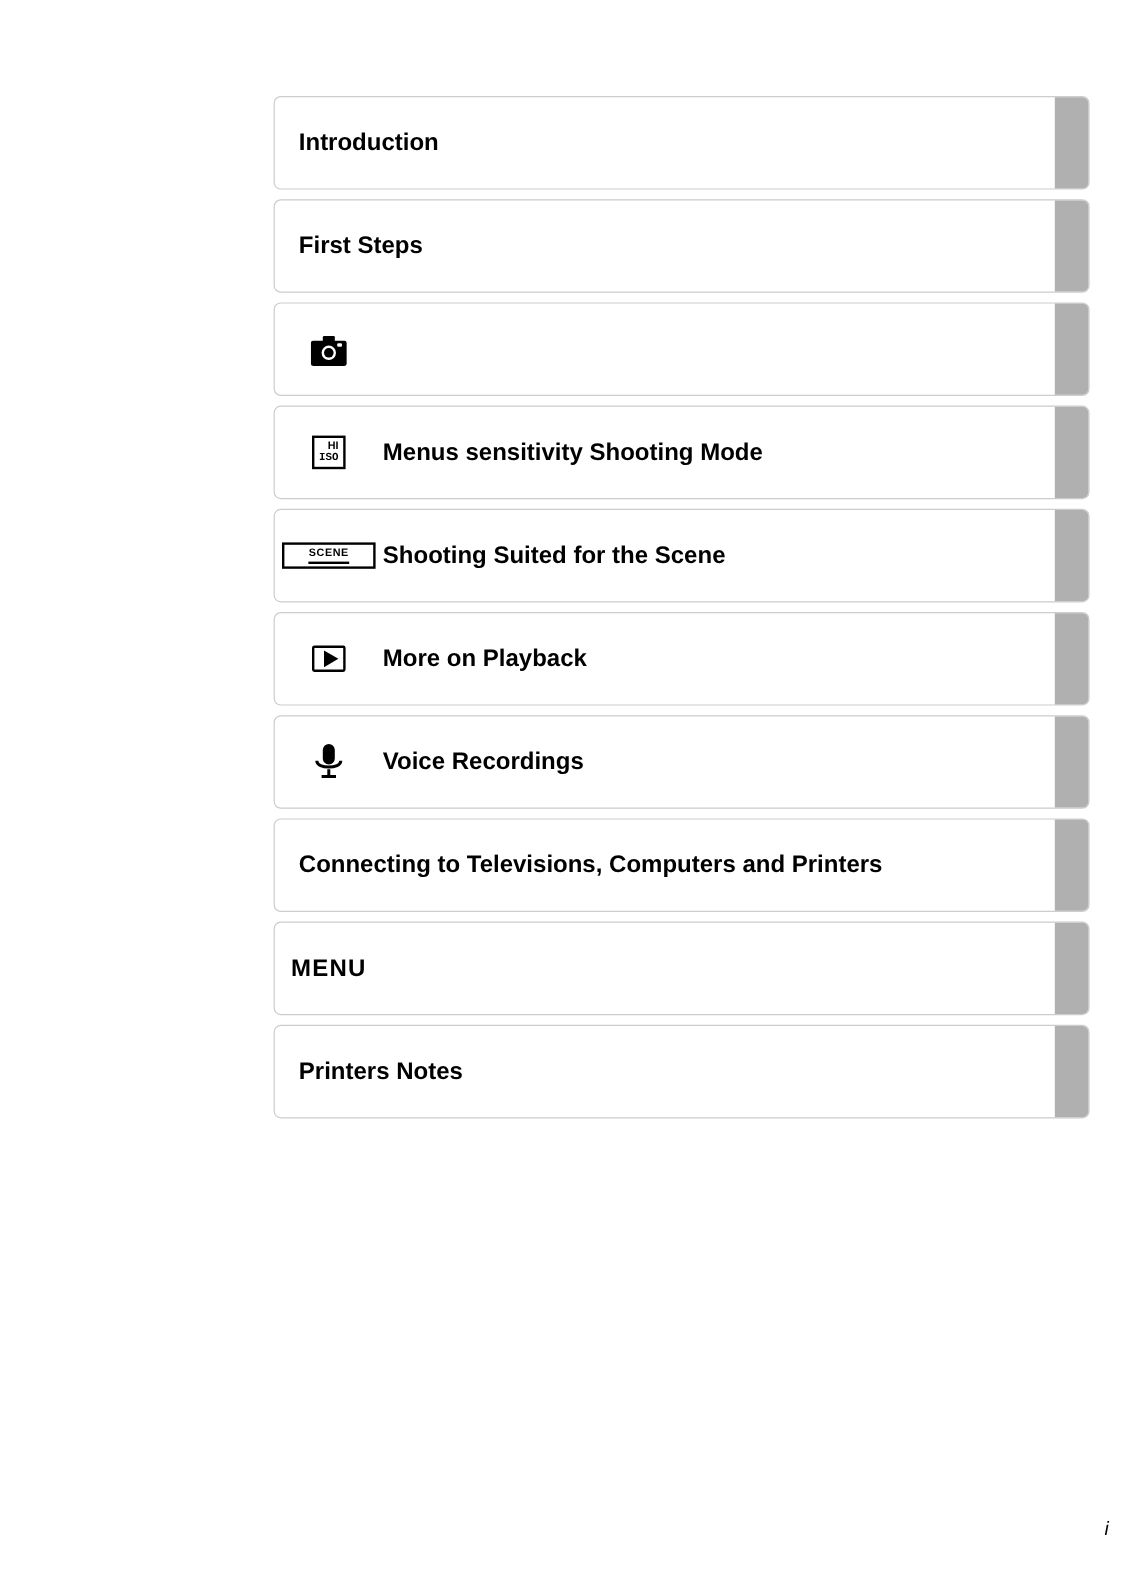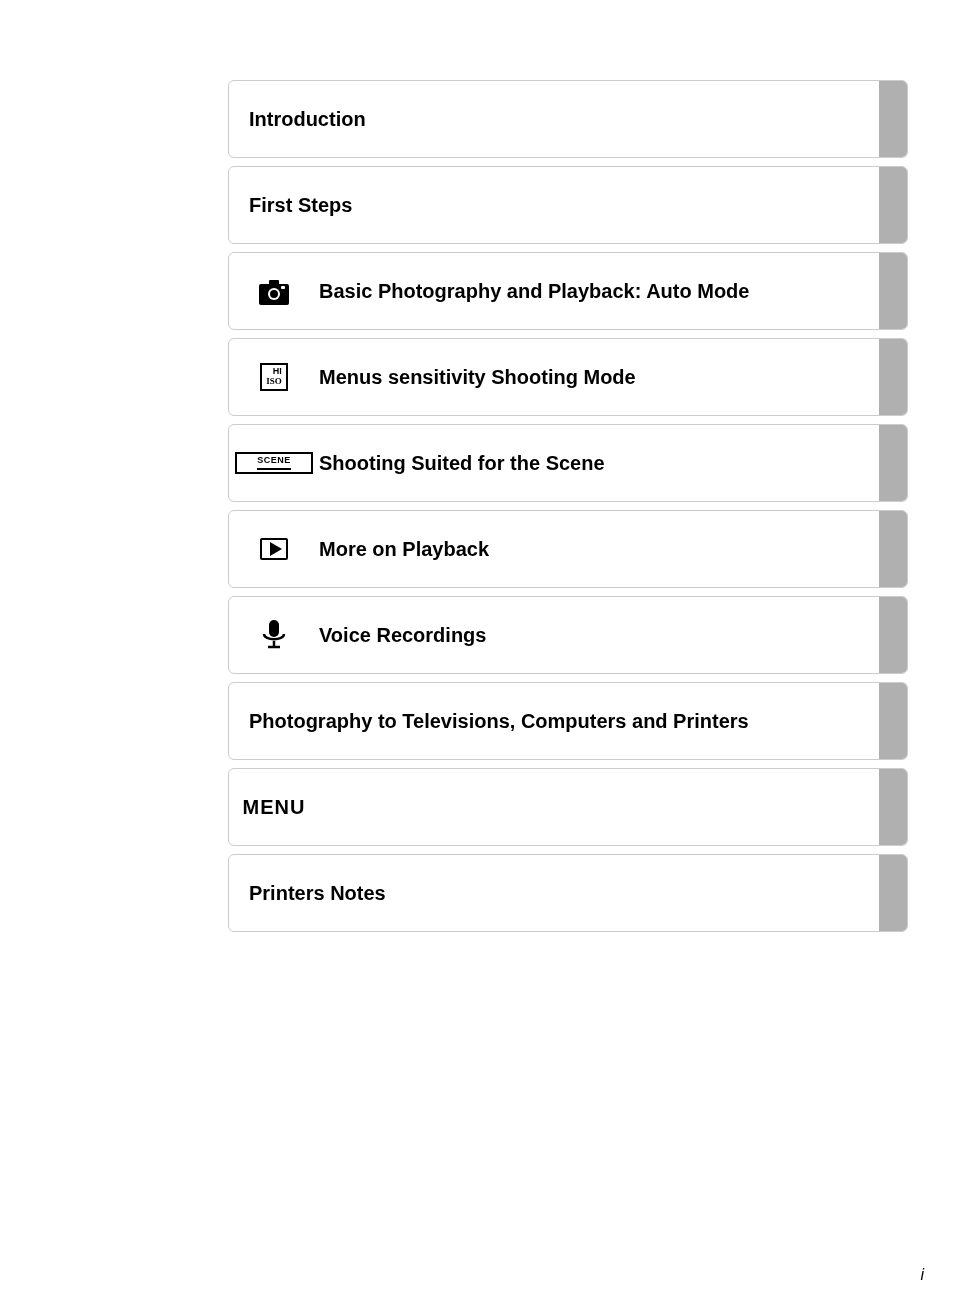--- a/index.html
+++ b/index.html
@@ -133,31 +133,30 @@
       <div class="toc-row-content">
         <div class="toc-icon">
           <svg width="30" height="28" viewBox="0 0 30 28" fill="none" xmlns="http://www.w3.org/2000/svg">
             <rect x="0" y="7" width="30" height="21" rx="2" fill="#000"></rect>
             <rect x="10" y="3" width="10" height="6" rx="1" fill="#000"></rect>
             <circle cx="15" cy="17" r="6" fill="white"></circle>
             <circle cx="15" cy="17" r="4" fill="#000"></circle>
             <rect x="22" y="9" width="4" height="3" rx="1" fill="white"></rect>
           </svg>
         </div>
-        <span class="toc-label">Basic Photography and Playback: Auto Mode</span>
       </div>
       <div class="toc-tab"></div>
     </div>
 
     <div class="toc-row">
       <div class="toc-row-content">
         <div class="toc-icon">
           <div style="border: 2.5px solid #000; padding: 2px 4px; line-height: 1.1; text-align: right;">
             <div style="font-size:9px; font-weight:bold; font-family:Arial,sans-serif; color:#000;">HI</div>
-            <div style="font-size:9px; font-weight:bold; font-family:Liberation Serif, serif; color:#000;">ISO</div>
+            <div style="font-size:9px; font-weight:bold; font-family:Liberation Mono, monospace; color:#000;">ISO</div>
           </div>
         </div>
         <span class="toc-label">Menus sensitivity Shooting Mode</span>
       </div>
       <div class="toc-tab"></div>
     </div>
 
     <div class="toc-row">
       <div class="toc-row-content">
         <div class="toc-icon">
@@ -192,21 +191,21 @@
             <line x1="6" y1="27" x2="18" y2="27" stroke="#000" stroke-width="2.5"></line>
           </svg>
         </div>
         <span class="toc-label">Voice Recordings</span>
       </div>
       <div class="toc-tab"></div>
     </div>
 
     <div class="toc-row">
       <div class="toc-row-content">
-        <span class="toc-label">Photography to Televisions, Computers and Printers</span>
+        <span class="toc-label">Connecting to Televisions, Computers and Printers</span>
       </div>
       <div class="toc-tab"></div>
     </div>
 
     <div class="toc-row">
       <div class="toc-row-content">
         <div class="toc-icon">
           <span class="icon-menu-text">MENU</span>
         </div>
       </div>

